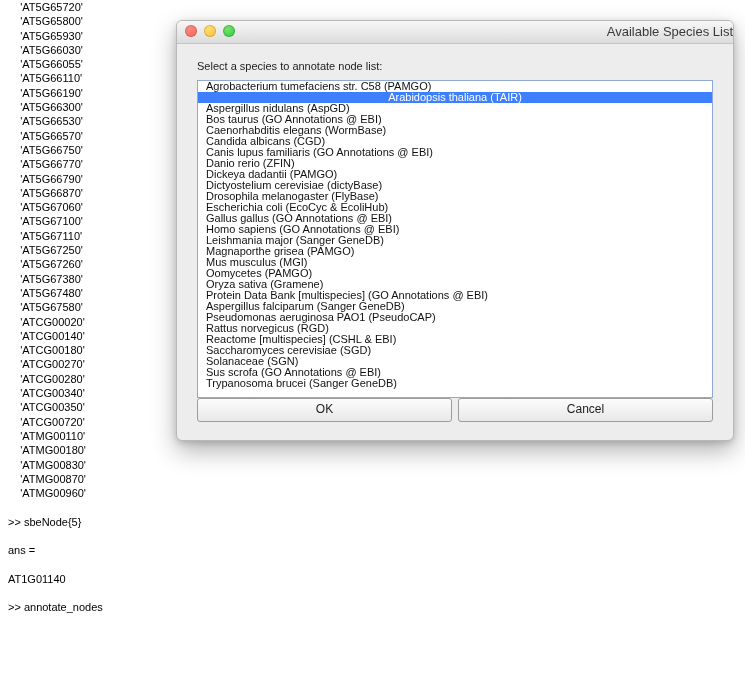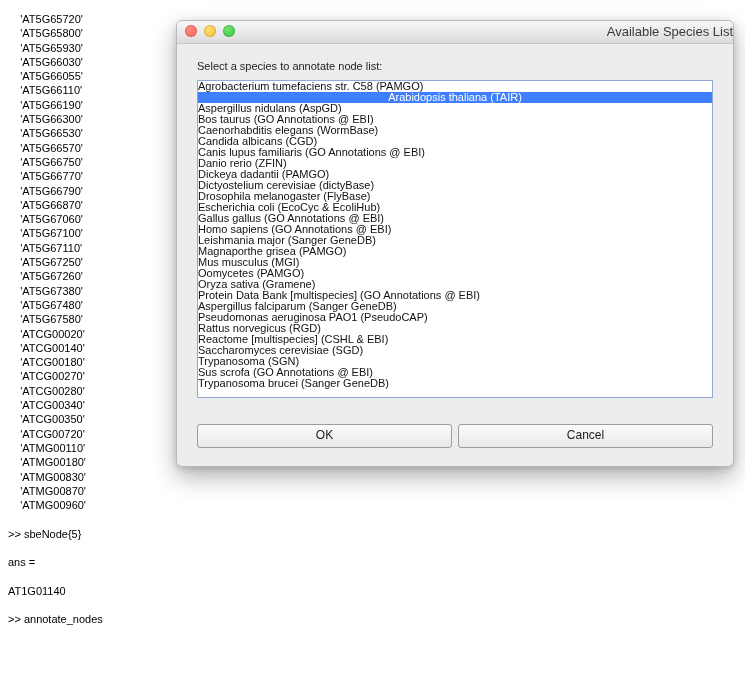--- a/index.html
+++ b/index.html
@@ -10,21 +10,21 @@
     font-family: "Helvetica Neue", Helvetica, Arial, sans-serif;
     font-size: 11px;
     background: #ffffff;
     color: #000;
     overflow: hidden;
   }
 
   .terminal {
     position: absolute;
     left: 8px;
-    top: 12px;
+    top: 0;
     white-space: pre;
     font-family: "Helvetica Neue", Helvetica, Arial, sans-serif;
     font-size: 11px;
     line-height: 14.3px;
   }
 
   .dialog {
     position: absolute;
     left: 176px;
     top: 20px;
@@ -76,34 +76,33 @@
 
   .listbox {
     background: #ffffff;
     border: 1px solid #8fa8d6;
     height: 316px;
     overflow: hidden;
     font-size: 11px;
     line-height: 11px;
   }
   .listbox .item {
-    padding: 0 0;
+    padding: 0 8px;
     color: #111;
     white-space: nowrap;
   }
   .listbox .item.selected {
     background: #3e7fff;
     color: #ffffff;
     text-align: center;
   }
 
   .button-row {
     display: flex;
     gap: 6px;
-    margin-top: 26px;
   }
   .dlg-btn {
     flex: 1 1 0;
     height: 22px;
     background: linear-gradient(#fcfcfc, #e8e8e8);
     border: 1px solid #9c9c9c;
     border-radius: 3px;
     font-size: 12px;
     color: #222;
     text-align: center;
@@ -190,21 +189,21 @@
         <div class="item">Magnaporthe grisea (PAMGO)</div>
         <div class="item">Mus musculus (MGI)</div>
         <div class="item">Oomycetes (PAMGO)</div>
         <div class="item">Oryza sativa (Gramene)</div>
         <div class="item">Protein Data Bank [multispecies] (GO Annotations @ EBI)</div>
         <div class="item">Aspergillus falciparum (Sanger GeneDB)</div>
         <div class="item">Pseudomonas aeruginosa PAO1 (PseudoCAP)</div>
         <div class="item">Rattus norvegicus (RGD)</div>
         <div class="item">Reactome [multispecies] (CSHL &amp; EBI)</div>
         <div class="item">Saccharomyces cerevisiae (SGD)</div>
-        <div class="item">Trypanosoma (SGN)</div>
+        <div class="item">Solanaceae (SGN)</div>
         <div class="item">Sus scrofa (GO Annotations @ EBI)</div>
         <div class="item">Trypanosoma brucei (Sanger GeneDB)</div>
       </div>
 
     <div class="button-row">
       <div class="dlg-btn">OK</div>
       <div class="dlg-btn">Cancel</div>
     </div>
   </div>
 </div>

